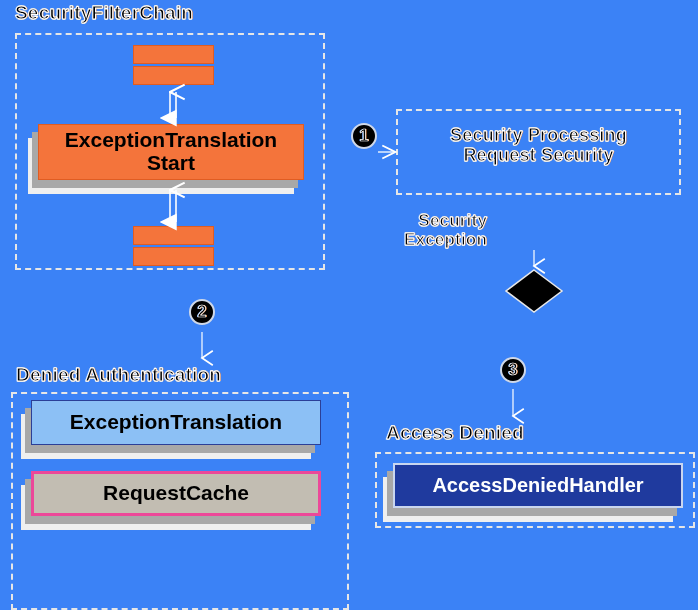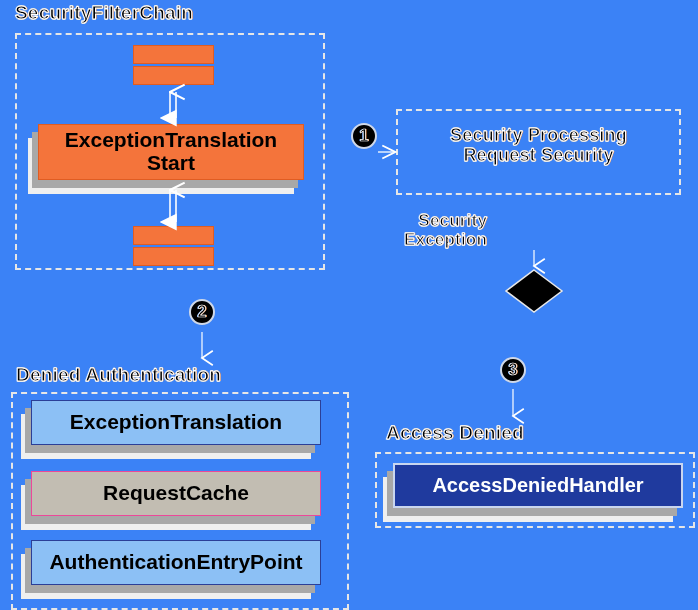--- a/index.html
+++ b/index.html
@@ -67,21 +67,21 @@
     box-sizing: border-box;
     display: flex;
     align-items: center;
     justify-content: center;
     text-align: center;
     font-weight: bold;
     line-height: 1.08;
   }
   .node-orange { background: #f4743b; border: 1px solid #e05c22; color: #000000; font-size: 21px; }
   .node-blue   { background: #8cc0f5; border: 1px solid #2b3f97; color: #000000; font-size: 21px; }
-  .node-gray   { background: #c2bdb2; border: 1px solid #ec4899; color: #000000; font-size: 21px; }
+  .node-gray   { background: #c2bdb2; border: 3px solid #ec4899; color: #000000; font-size: 21px; }
   .node-navy   { background: #1f3a9e; border: 2px solid #c9d6ef; color: #ffffff; font-size: 20px; }
 
   
   .bar-orange { background: #f4743b; border: 1px solid #e05c22; }
 
   
   #overlay {
     position: absolute;
     left: 0; top: 0;
     width: 698px; height: 610px;
@@ -147,25 +147,20 @@
     <div class="shadow-near"></div>
     <div class="node node-blue" style="width:290px; height:45px;">ExceptionTranslation</div>
   </div>
 
   <div class="node-wrap" style="left:31px; top:471px; width:290px; height:45px;">
     <div class="shadow-far"></div>
     <div class="shadow-near"></div>
     <div class="node node-gray" style="width:290px; height:45px;">RequestCache</div>
   </div>
 
-  <div class="node-wrap" style="left:31px; top:540px; width:290px; height:45px;">
-    <div class="shadow-far"></div>
-    <div class="shadow-near"></div>
-    <div class="node node-blue" style="width:290px; height:45px;">AuthenticationEntryPoint</div>
-  </div>
 
   <div class="step-circle" style="left:500px; top:357px;">3</div>
 
   <div class="abs outline-label t-title" style="left:386px; top:422px;">Access Denied</div>
 
   <div class="abs dashed-box" style="left:375px; top:452px; width:320px; height:76px;"></div>
 
   <div class="node-wrap" style="left:393px; top:463px; width:290px; height:45px;">
     <div class="shadow-far"></div>
     <div class="shadow-near"></div>

